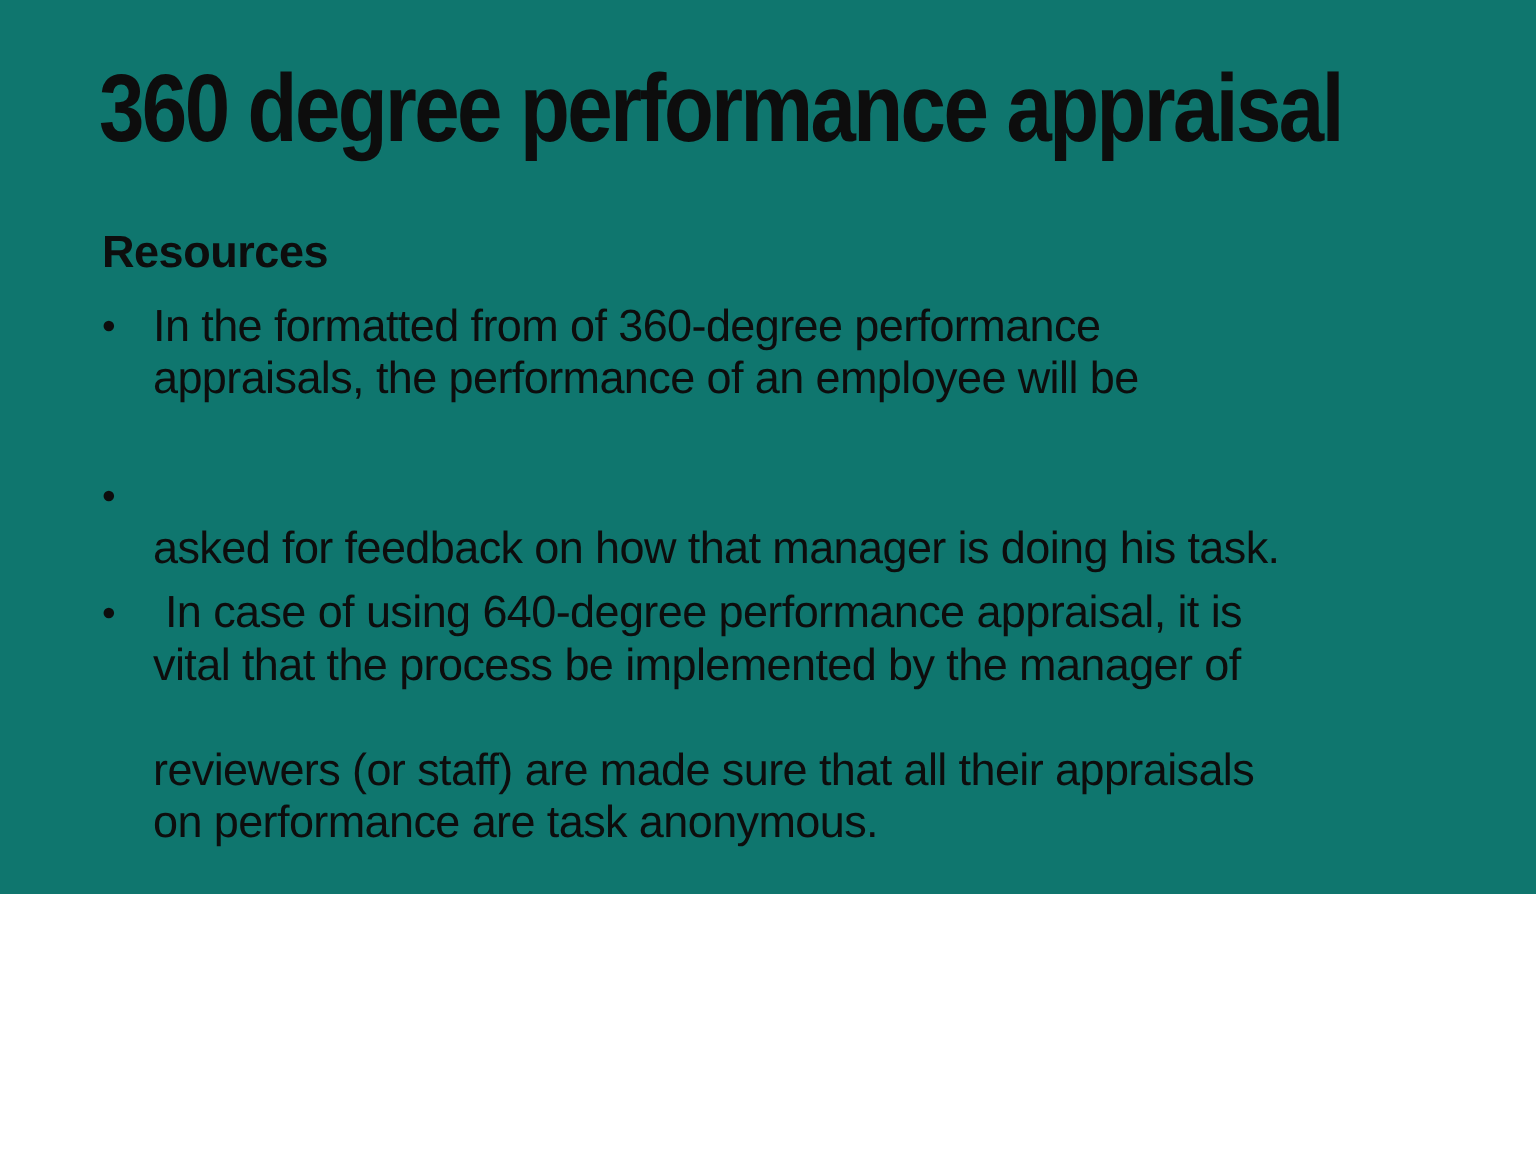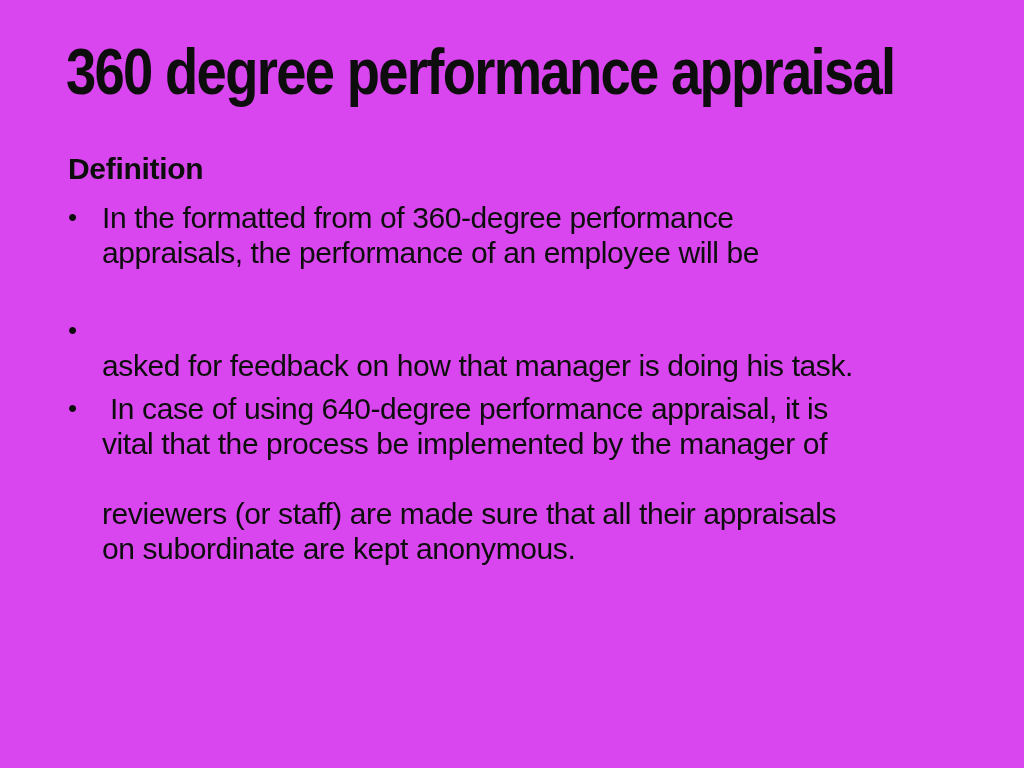--- a/index.html
+++ b/index.html
@@ -6,22 +6,22 @@
     margin: 0;
     padding: 0;
     width: 1024px;
     height: 768px;
     background: #ffffff;
     font-family: "Liberation Sans", sans-serif;
   }
   .slide {
     position: relative;
     width: 1024px;
-    height: 768px;
-    background: #d946ef;
+    height: 596px;
+    background: #0f766e;
     overflow: hidden;
     color: #0d0d0d;
   }
   .slide-title {
     position: absolute;
     left: 66px;
     top: 36px;
     width: 1040px;
     font-size: 64px;
     line-height: 1.15;
@@ -76,21 +76,21 @@
 </style>
 </head>
 <body>
 
 <div class="slide">
 
   <div class="slide-title">360 degree performance appraisal</div>
 
   <div class="content">
 
-    <div class="heading">Definition</div>
+    <div class="heading">Resources</div>
 
     <ul class="bullets">
 
       <li>
         <span class="bullet-marker">•</span>
         <span class="bullet-lines">
           <span class="bullet-line">In the formatted from of 360-degree performance</span><br>
           <span class="bullet-line">appraisals, the performance of an employee will be</span><br>
           <br>
         </span>
@@ -104,19 +104,19 @@
         </span>
       </li>
 
       <li>
         <span class="bullet-marker">•</span>
         <span class="bullet-lines">
           <span class="bullet-line"> In case of using 640-degree performance appraisal, it is</span><br>
           <span class="bullet-line">vital that the process be implemented by the manager of</span><br>
           <br>
           <span class="bullet-line">reviewers (or staff) are made sure that all their appraisals</span><br>
-          <span class="bullet-line">on subordinate are kept anonymous.</span>
+          <span class="bullet-line">on performance are task anonymous.</span>
         </span>
       </li>
 
     </ul>
   </div>
 </div>
 
 </body></html>

